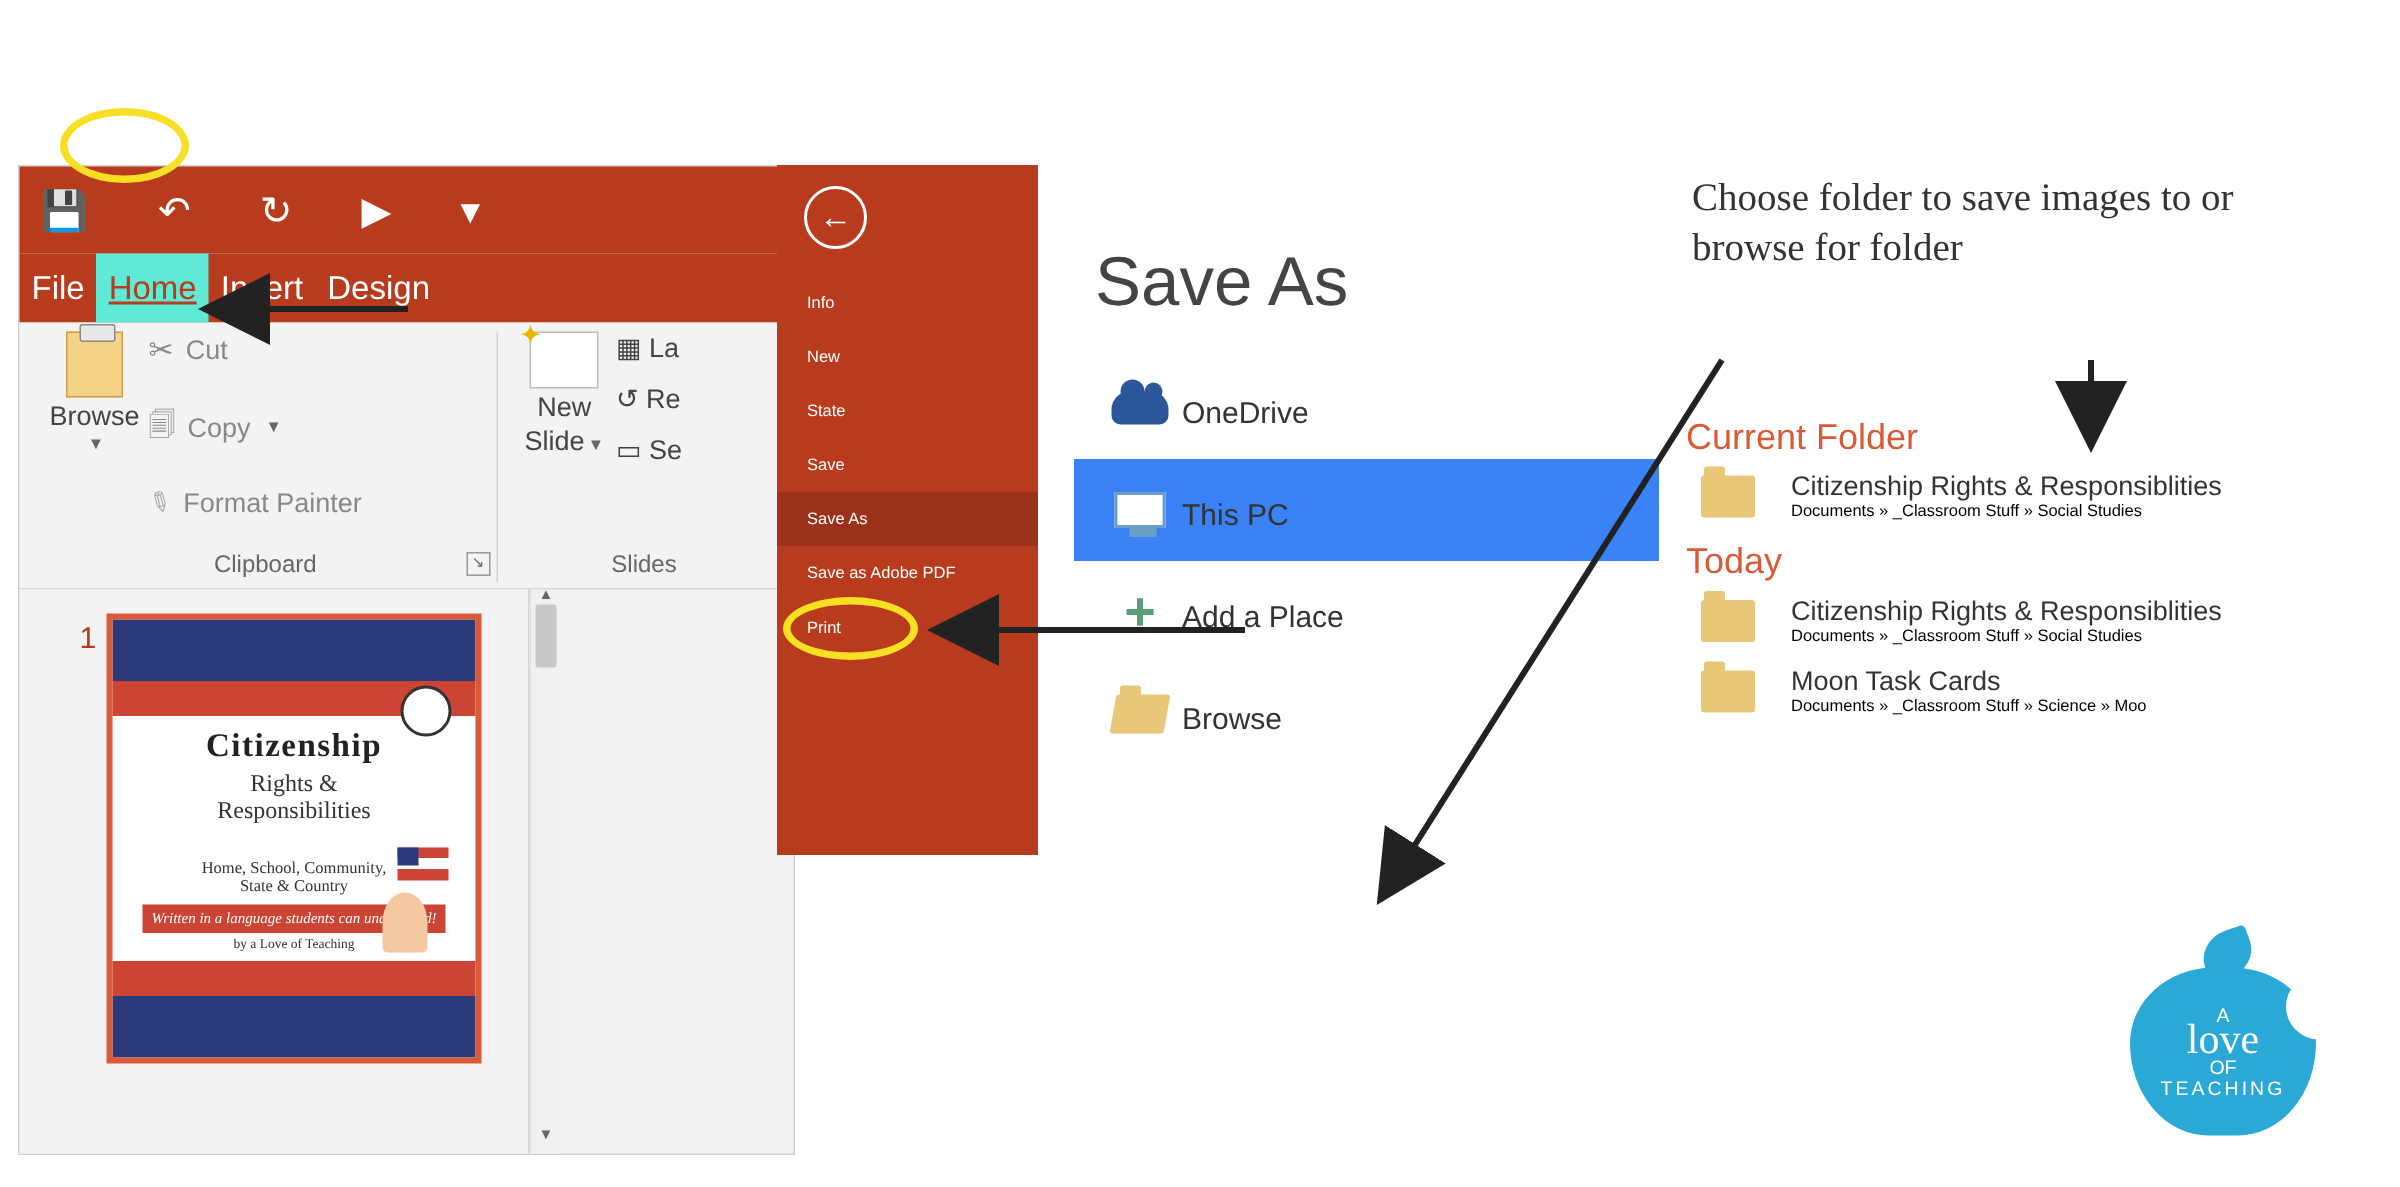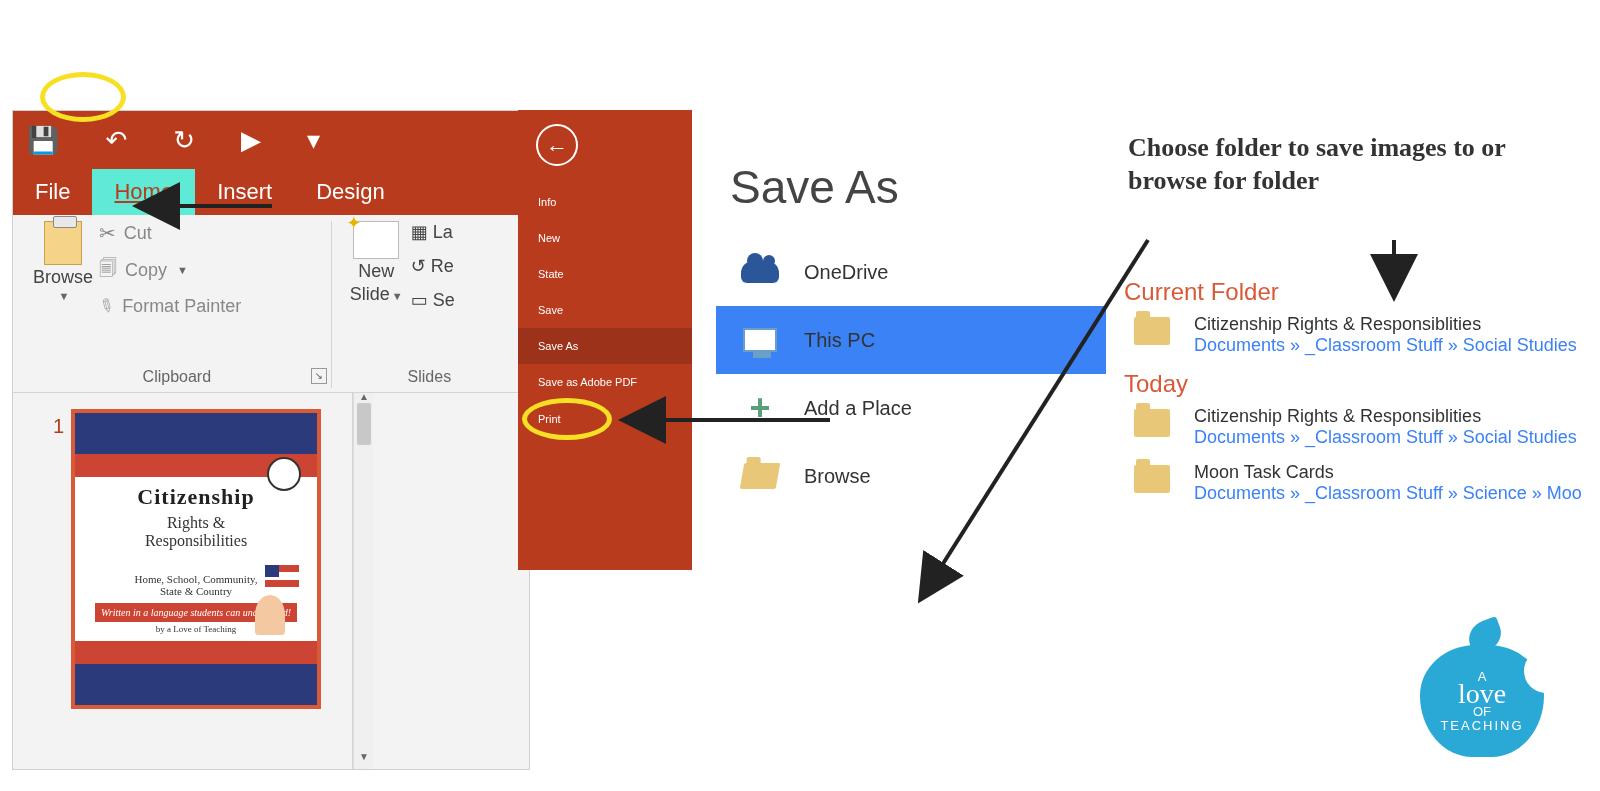--- a/index.html
+++ b/index.html
@@ -20,21 +20,21 @@
     padding: 0 14px;
     gap: 46px;
   }
   .qat .qicon { color: #fff; font-size: 26px; }
   .ribbon-tabs {
     background: #b83b1d;
     display: flex;
     height: 46px;
   }
   .ribbon-tabs .tab {
-    padding: 10px 22px;
+    padding: 10px 8px;
     color: #fff;
     font-size: 22px;
     font-weight: 300;
     position: relative;
   }
   .ribbon-tabs .tab.active {
     background: #5eead4;
     color: #b83b1d;
     text-decoration: underline;
   }
@@ -65,21 +65,21 @@
   .group-title {
     text-align: center;
     color: #666;
     font-size: 16px;
     padding: 4px 0 2px 0;
   }
   .paste-col { display:flex; flex-direction:column; align-items:center; gap:2px; }
   .paste-icon { width:38px; height:44px; background:#f5d48a; border:1px solid #c8a04a; position:relative; }
   .paste-icon::before{ content:""; position:absolute; top:-6px; left:8px; width:22px; height:10px; border:1px solid #888; background:#e8e8e8; border-radius:2px; }
   .paste-label { color:#444; font-size:18px; }
-  .clip-right { display:flex; flex-direction:column; gap:10px; margin-left:6px; color:#888; font-size:18px; }
+  .clip-right { display:flex; flex-direction:column; gap:24px; margin-left:6px; color:#888; font-size:18px; }
   .clip-right .row { display:flex; align-items:center; gap:8px; }
   .clip-row { display:flex; }
   .slides-col { display:flex; flex-direction:column; align-items:center; gap:2px; }
   .newslide-icon { width:46px; height:38px; background:#fff; border:1px solid #bbb; position:relative; }
   .newslide-icon::after{ content:"✦"; position:absolute; top:-10px; left:-8px; color:#e8b400; font-size:18px; }
   .slides-right { display:flex; flex-direction:column; gap:12px; margin-left:8px; color:#444; font-size:18px; }
   .group .launcher { position:absolute; bottom:4px; right:4px; width:16px; height:16px; border:1px solid #999; font-size:10px; color:#666; text-align:center; line-height:14px; }
 
   .slide-area { display:flex; height:calc(100% - 58px - 46px - 178px); }
   .thumb-pane {
@@ -152,21 +152,21 @@
   }
   .saveas-panel h1{
     font-size:46px; font-weight:300; color:#444;
     padding:50px 0 24px 38px;
   }
   .locations{
     width:390px;
     margin-left:24px;
   }
   .loc{
-    display:flex; align-items:center; gap:24px;
+    display:flex; align-items:flex-end; gap:8px;
     padding:18px 24px;
     font-size:20px; color:#333;
   }
   .loc.sel{ background:#3b82f6; }
   .loc .licon{ width:40px; height:32px; display:flex; align-items:center; justify-content:center; }
   .cloud{ width:38px; height:22px; background:#2b579a; border-radius:12px 12px 6px 6px; position:relative; }
   .cloud::before{ content:""; position:absolute; left:6px; top:-8px; width:16px; height:16px; background:#2b579a; border-radius:50%; }
   .cloud::after{ content:""; position:absolute; right:4px; top:-6px; width:12px; height:12px; background:#2b579a; border-radius:50%; }
   .pc{ width:34px; height:24px; border:2px solid #6aa0c8; background:#fff; position:relative; }
   .pc::after{ content:""; position:absolute; left:8px; bottom:-8px; width:18px; height:6px; background:#6aa0c8; }
@@ -178,31 +178,31 @@
     position:absolute;
     left:432px; top:160px;
     width:460px;
   }
   .hdr{ color:#d85a36; font-size:24px; margin:8px 0 8px 0; font-family:"Segoe UI Light","Segoe UI",sans-serif; }
   .hdr.nolink{ text-decoration:none; }
   .frow{ display:flex; gap:24px; align-items:flex-start; margin:6px 0 14px 10px; }
   .ficon{ width:36px; height:28px; background:#e8c878; border-radius:2px; position:relative; flex:none; margin-top:3px;}
   .ficon::before{ content:""; position:absolute; top:-6px; left:2px; width:14px; height:8px; background:#e8c878; border-radius:2px 2px 0 0; }
   .fname{ font-size:18px; color:#333; }
-  .fpath{ font-size:18px; color:#3b82f6; }
+  .fpath{ font-size:11px; color:#000000; }
 
   
   .anno{
     position:absolute;
     font-family:"Comic Sans MS","Segoe Script",cursive;
     font-size:26px;
     color:#333;
     line-height:1.25;
   }
-  .anno.top{ left:1128px; top:132px; width:420px;font-weight:bold; }
+  .anno.top{ left:1128px; top:116px; width:420px; }
   svg.arrows{ position:absolute; left:0; top:0; width:1600px; height:791px; pointer-events:none; z-index:15; }
 
   
   .apple-logo{
     position:absolute; right:44px; bottom:26px;
     width:150px; height:150px;
   }
   .apple-body{
     position:absolute; left:14px; top:30px;
     width:124px; height:112px;

